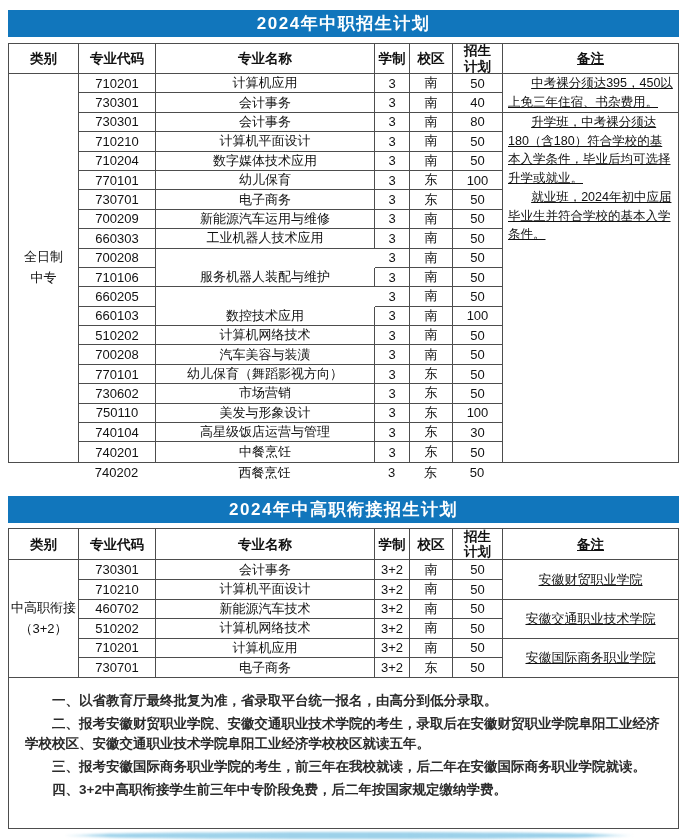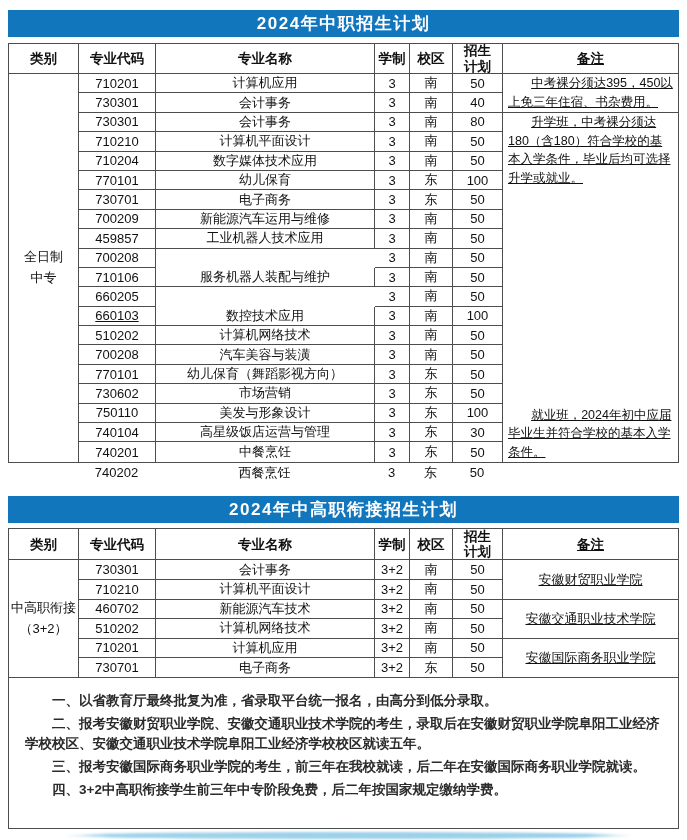--- a/index.html
+++ b/index.html
@@ -29,21 +29,21 @@
     display:flex; align-items:center; justify-content:center;
     border-right:1px solid #4d4d4d; border-bottom:1px solid #4d4d4d;
     box-sizing:border-box; font-size:13px; color:#111; overflow:hidden;
     text-align:center;
   }
   .c.lc { border-right:none;text-decoration:underline; }
   .c.lr { border-bottom:none;justify-content:center; }
   .hdr { font-weight:bold; font-size:13.5px; line-height:1.12; white-space:pre-line; }
   .cat { flex-direction:column; line-height:1.6; }
   .remark { flex-direction:column; justify-content:center; }
-  .remark.spread { justify-content:space-between; }
+  .remark.spread { justify-content:flex-start; }
   .remark p {
     margin:0; padding:0 5px; width:100%; box-sizing:border-box;
     font-size:12.5px; line-height:1.5; text-align:left; text-indent:1.85em;
   }
   .remark.ctr p { text-indent:0; text-align:center; font-size:13px; }
 
   .stray {
     display:grid; grid-template-columns:70px 77px 219px 35px 43px 50px auto;
     height:19.5px;
   }
@@ -121,39 +121,39 @@
         <div class="c cell" style="grid-area: 8 / 2;">730701</div>
         <div class="c cell" style="grid-area: 8 / 3;">电子商务</div>
         <div class="c cell" style="grid-area: 8 / 4;">3</div>
         <div class="c cell" style="grid-area: 8 / 5;">东</div>
         <div class="c cell" style="grid-area: 8 / 6;">50</div>
         <div class="c cell" style="grid-area: 9 / 2;">700209</div>
         <div class="c cell" style="grid-area: 9 / 3;">新能源汽车运用与维修</div>
         <div class="c cell" style="grid-area: 9 / 4;">3</div>
         <div class="c cell" style="grid-area: 9 / 5;">南</div>
         <div class="c cell" style="grid-area: 9 / 6;">50</div>
-        <div class="c cell" style="grid-area: 10 / 2;">459857</div>
+        <div class="c cell" style="grid-area: 10 / 2;">660303</div>
         <div class="c cell" style="grid-area: 10 / 3;">工业机器人技术应用</div>
         <div class="c cell" style="grid-area: 10 / 4;">3</div>
         <div class="c cell" style="grid-area: 10 / 5;">南</div>
         <div class="c cell" style="grid-area: 10 / 6;">50</div>
         <div class="c cell" style="grid-area: 11 / 2;">700208</div>
         <div class="c cell" style="grid-area: 11 / 4;">3</div>
         <div class="c cell" style="grid-area: 11 / 5;">南</div>
         <div class="c cell" style="grid-area: 11 / 6;">50</div>
         <div class="c cell" style="grid-area: 12 / 2;">710106</div>
         <div class="c cell" style="grid-area: 12 / 3;">服务机器人装配与维护</div>
         <div class="c cell" style="grid-area: 12 / 4;">3</div>
         <div class="c cell" style="grid-area: 12 / 5;">南</div>
         <div class="c cell" style="grid-area: 12 / 6;">50</div>
         <div class="c cell" style="grid-area: 13 / 2;">660205</div>
         <div class="c cell" style="grid-area: 13 / 4;">3</div>
         <div class="c cell" style="grid-area: 13 / 5;">南</div>
         <div class="c cell" style="grid-area: 13 / 6;">50</div>
-        <div class="c cell" style="grid-area: 14 / 2; text-decoration: underline;">660103</div>
+        <div class="c cell" style="grid-area: 14 / 2;">660103</div>
         <div class="c cell" style="grid-area: 14 / 3;">数控技术应用</div>
         <div class="c cell" style="grid-area: 14 / 4;">3</div>
         <div class="c cell" style="grid-area: 14 / 5;">南</div>
         <div class="c cell" style="grid-area: 14 / 6;">100</div>
         <div class="c cell" style="grid-area: 15 / 2;">510202</div>
         <div class="c cell" style="grid-area: 15 / 3;">计算机网络技术</div>
         <div class="c cell" style="grid-area: 15 / 4;">3</div>
         <div class="c cell" style="grid-area: 15 / 5;">南</div>
         <div class="c cell" style="grid-area: 15 / 6;">50</div>
         <div class="c cell" style="grid-area: 16 / 2;">700208</div>

